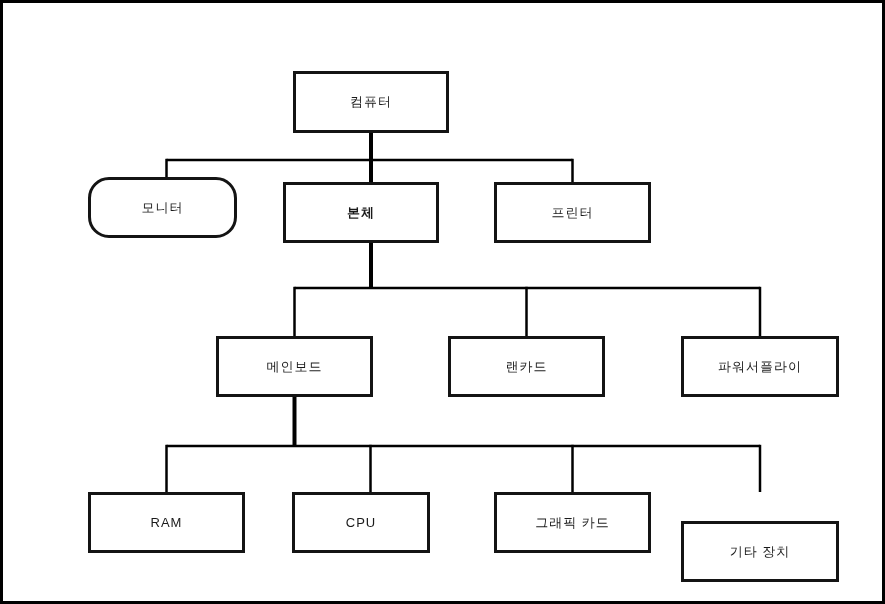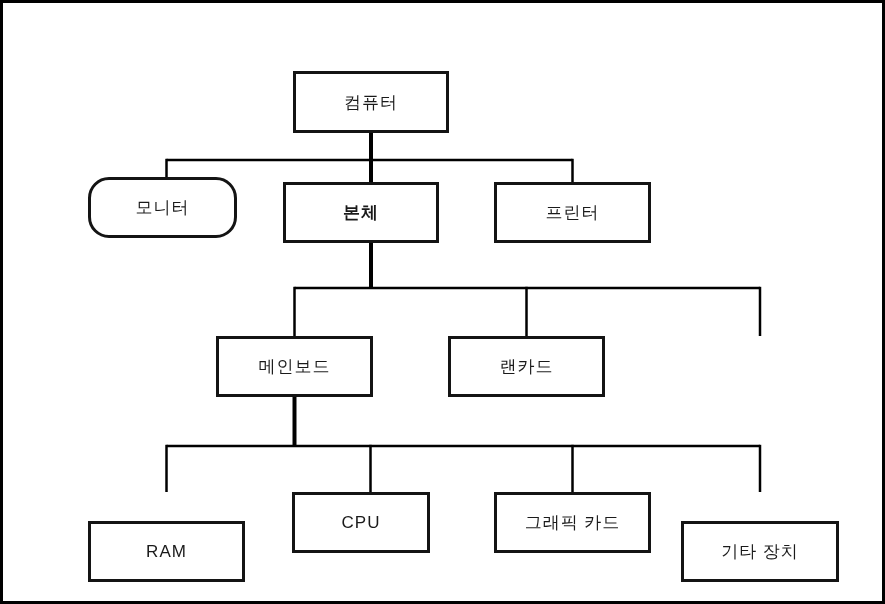--- a/index.html
+++ b/index.html
@@ -26,34 +26,34 @@
     pointer-events: none;
   }
   .node {
     position: absolute;
     box-sizing: border-box;
     background: #ffffff;
     border: 3px solid #141414;
     display: flex;
     align-items: center;
     justify-content: center;
-    font-size: 17px;
+    font-size: 13px;
     color: #1a1a1a;
     letter-spacing: 1px;
     white-space: nowrap;
   }
   
   .n-computer      { left: 290px; top:  68px; width: 156px; height: 62px; }
   .n-monitor       { left:  85px; top: 174px; width: 149px; height: 61px; border-radius: 21px; }
   .n-body          { left: 280px; top: 179px; width: 156px; height: 61px; font-weight: bold; }
   .n-printer       { left: 491px; top: 179px; width: 157px; height: 61px; }
   .n-mainboard     { left: 213px; top: 333px; width: 157px; height: 61px; }
   .n-lan-card      { left: 445px; top: 333px; width: 157px; height: 61px; justify-content: center; }
   .n-power-supply  { left: 678px; top: 333px; width: 158px; height: 61px; }
-  .n-ram           { left:  85px; top: 489px; width: 157px; height: 61px; margin-top: 29px; }
+  .n-ram           { left:  85px; top: 489px; width: 157px; height: 61px; }
   .n-cpu           { left: 289px; top: 489px; width: 138px; height: 61px; }
   .n-graphics-card { left: 491px; top: 489px; width: 157px; height: 61px; }
   .n-etc-devices   { left: 678px; top: 489px; width: 158px; height: 61px; margin-top: 29px; }
 </style>
 </head>
 <body>
 
 <div class="canvas">
 
   <svg class="connectors" viewBox="0 0 885 604" xmlns="http://www.w3.org/2000/svg">
@@ -94,20 +94,23 @@
   </div>
 
   <div class="node n-printer">
     <span>프린터</span>
   </div>
 
   <div class="node n-lan-card">
     <span>랜카드</span>
   </div>
 
+  <div class="node n-power-supply">
+    <span>파워서플라이</span>
+  </div>
 
   <div class="node n-ram">
     <span>RAM</span>
   </div>
 
   <div class="node n-cpu">
     <span>CPU</span>
   </div>
 
   <div class="node n-graphics-card">

